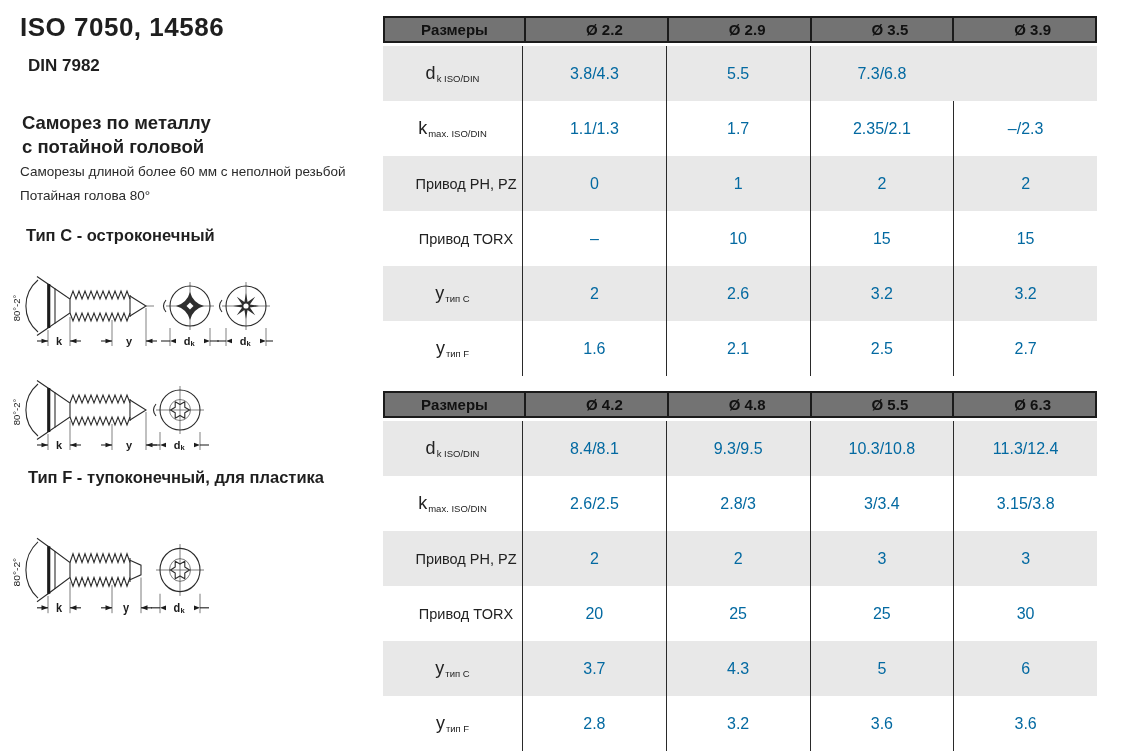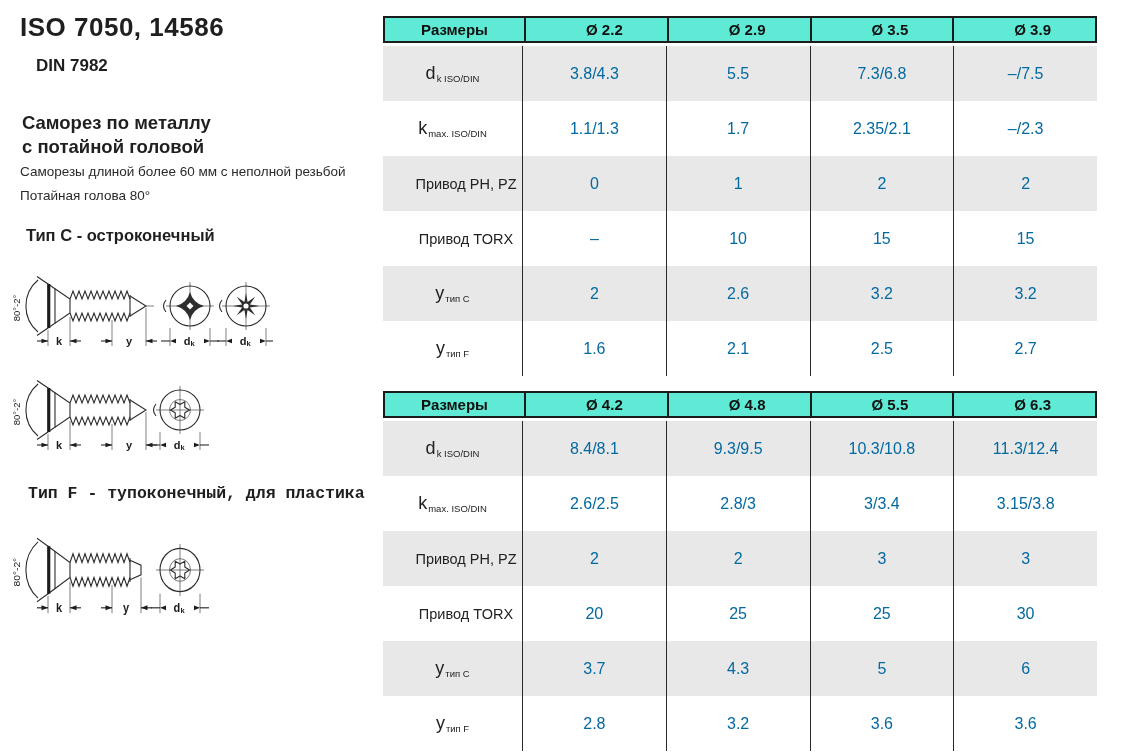--- a/index.html
+++ b/index.html
@@ -3,32 +3,32 @@
 <meta charset="utf-8">
 <style>
   * { margin:0; padding:0; box-sizing:border-box; }
   html,body { width:1133px; height:753px; background:#ffffff; overflow:hidden;
               font-family:"Liberation Sans", sans-serif; color:#1f1f1f; }
   .abs { position:absolute; }
   #page { position:relative; width:1133px; height:637px; }
 
   
   .std-title   { left:20px; top:12px;  font-size:26px; font-weight:bold; letter-spacing:0.5px; }
-  .din-title   { left:36px; top:56px;  font-size:17px; font-weight:bold;text-align:right; }
+  .din-title   { left:28px; top:56px;  font-size:17px; font-weight:bold;text-align:right; }
   .prod-name   { left:22px; top:111px; font-size:18.5px; font-weight:bold; line-height:24px; }
   .descr       { left:20px; top:160px; font-size:13.5px; line-height:24px; color:#2a2a2a; }
   .type-head-c { left:26px; top:226px; font-size:16.5px; font-weight:bold; }
-  .type-head-f { left:28px; top:484px; font-size:16.5px; font-weight:bold;font-family:Liberation Mono, monospace; }
+  .type-head-f { left:28px; top:468px; font-size:16.5px; font-weight:bold; }
 
   
   .dim-table { width:714px; }
   .t1 { left:383px; top:16px; }
   .t2 { left:383px; top:391px; }
   .thead { display:grid; grid-template-columns:139px 1fr 1fr 1fr 1fr;
-           border:2px solid #1b1b1b; background:#5eead4; }
+           border:2px solid #1b1b1b; background:#737373; }
   .thead .hcell { height:23px; display:flex; align-items:center; justify-content:center;
                   font-size:15px; font-weight:bold; color:#111; }
   .thead .hcell + .hcell { border-left:2px solid #1b1b1b;padding-left:16px; }
   .tbody { margin-top:3px; }
   .trow { display:grid; grid-template-columns:139px 1fr 1fr 1fr 1fr; height:55px; }
   .trow.alt { background:#e8e8e8; }
   .cell { display:flex; align-items:center; justify-content:center; }
   .trow .cell + .cell { border-left:1px solid #2a2a2a; }
   .val { font-size:16px; color:#0369a1; }
   .lm { font-size:18px; color:#222; }
@@ -253,23 +253,20 @@
           </div>
         <div class="cell">
             <span class="val">3.8/4.3</span>
           </div>
         <div class="cell">
             <span class="val">5.5</span>
           </div>
         <div class="cell">
             <span class="val">7.3/6.8</span>
           </div>
-        <div class="cell">
-            <span class="val">–/7.5</span>
-          </div>
       </div>
       <div class="trow">
         <div class="cell">
             <span class="lm">k</span>
             <span class="ls">max. ISO/DIN</span>
           </div>
         <div class="cell">
             <span class="val">1.1/1.3</span>
           </div>
         <div class="cell">

